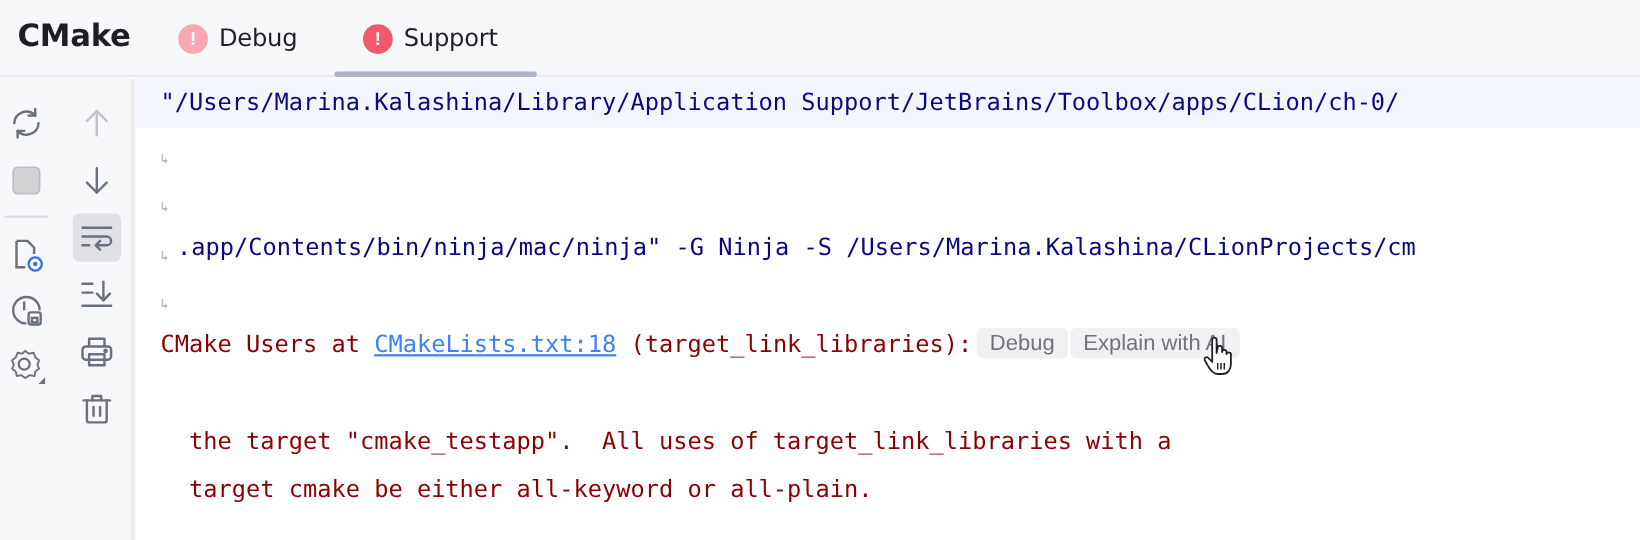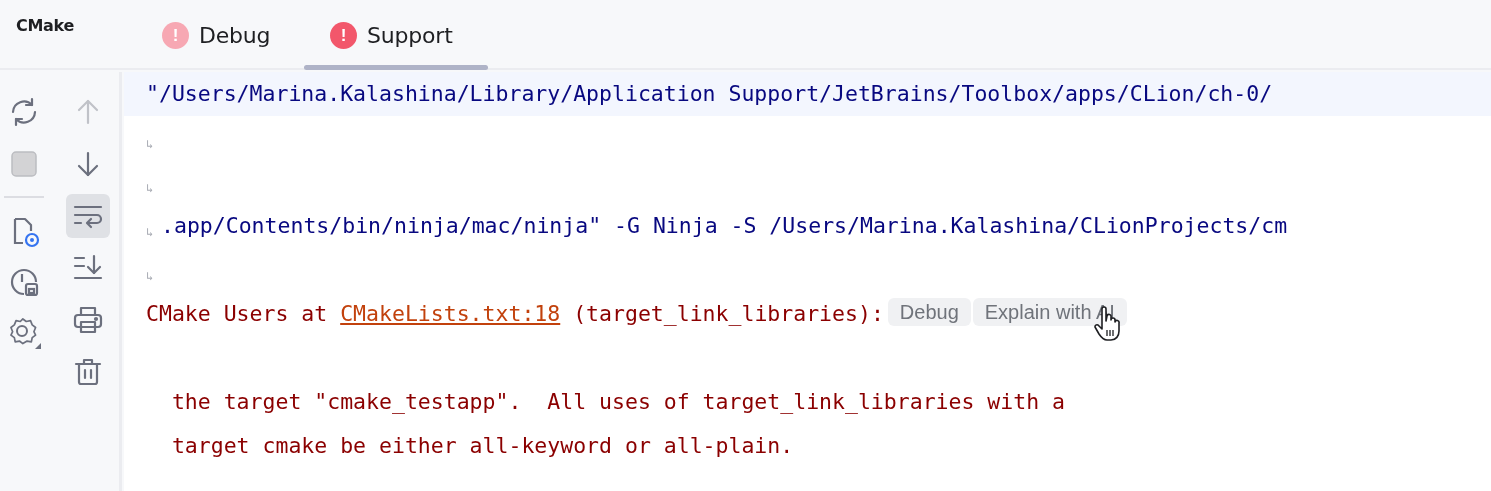--- a/index.html
+++ b/index.html
@@ -1,41 +1,41 @@
 <!DOCTYPE html>
 <html><head>
   <meta charset="utf-8">
   <style>
     * { box-sizing: border-box; margin: 0; padding: 0; }
     html, body { width: 1491px; height: 491px; overflow: hidden; background: #f7f8fa; }
     body { position: relative; font-family: "DejaVu Sans", sans-serif; }
 
     .header { position: absolute; left: 0; top: 0; width: 1491px; height: 70px; background: #f7f8fa; border-bottom: 2px solid #ebecf0; }
-    .title { position: absolute; left: 16px; top: 16px; font-size: 16px; font-weight: bold; color: #1e1f22; letter-spacing: -0.3px; }
+    .title { position: absolute; left: 16px; top: 16px; font-size: 28px; font-weight: bold; color: #1e1f22; letter-spacing: -0.3px; }
     .tab { position: absolute; top: 0; height: 70px; display: flex; align-items: center; gap: 10px; cursor: pointer; }
     .tab-label { font-size: 22px; color: #1e1f22; letter-spacing: -0.2px; }
     .tab-debug { left: 162px; }
     .tab-release { left: 330px; }
     .err-badge { width: 27px; height: 27px; border-radius: 50%; display: flex; align-items: center; justify-content: center; }
     .err-badge span { color: #fff; font-weight: bold; font-size: 17px; line-height: 1; font-family: "Liberation Sans", sans-serif; }
     .tab-underline { position: absolute; left: 304px; top: 65px; width: 184px; height: 5px; border-radius: 3px; background: #afb3c7; }
 
     .toolbar-left { position: absolute; left: 0; top: 72px; width: 122px; height: 419px; background: #f7f8fa; border-right: 3px solid #ebecf0; }
     .tb-btn { position: absolute; width: 44px; height: 44px; display: flex; align-items: center; justify-content: center; border-radius: 6px; }
     .tb-btn.active { background: #dfe1e5; }
     .tb-btn svg { display: block; }
 
     .console { position: absolute; left: 124px; top: 72px; width: 1367px; height: 419px; background: #ffffff; overflow: hidden; }
     .line { position: absolute; left: 0; width: 1367px; height: 44px; white-space: pre; font-family: "DejaVu Sans Mono", monospace; font-size: 21.5px; line-height: 44px; color: #080880; overflow: hidden; }
     .line.highlighted { background: #f3f6fe; }
     .line .txt { position: absolute; left: 22px; top: 0; }
     .wrap-mark { position: absolute; left: 22px; top: 22px; font-size: 12px; color: #a8abb3; line-height: 12px; }
     .line.wrapped .txt { left: 37px; }
     .error { color: #8b0000; }
-    .link { color: #c2410c; text-decoration: underline; cursor: pointer; text-align: right; }
+    .link { color: #3b82f6; text-decoration: underline; cursor: pointer; text-align: right; }
     .inlay { display: inline-block; font-family: "Liberation Sans", sans-serif; font-size: 20px; color: #6f737a; background: #f0f1f3; border-radius: 6px; padding: 0 12px; line-height: 28px; vertical-align: 2px; margin-left: 4px; cursor: pointer; }
     .inlay + .inlay { margin-left: 2px; }
     .cursor { position: absolute; left: 1094px; top: 306px; }
   </style>
 </head>
 <body>
 
 <div class="header">
   <div class="title">CMake</div>
 

